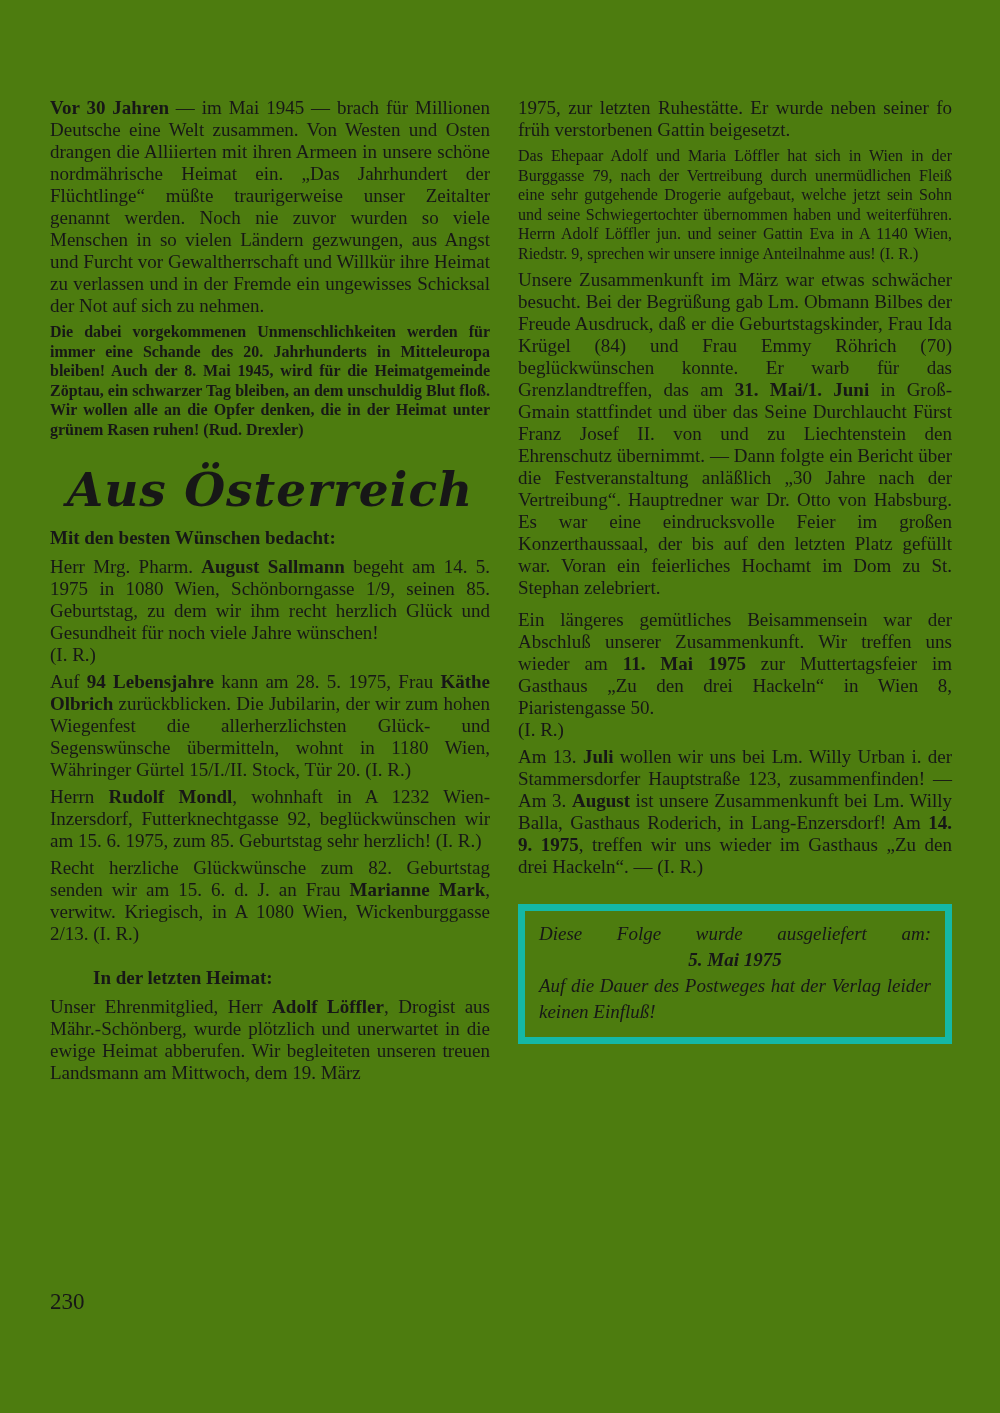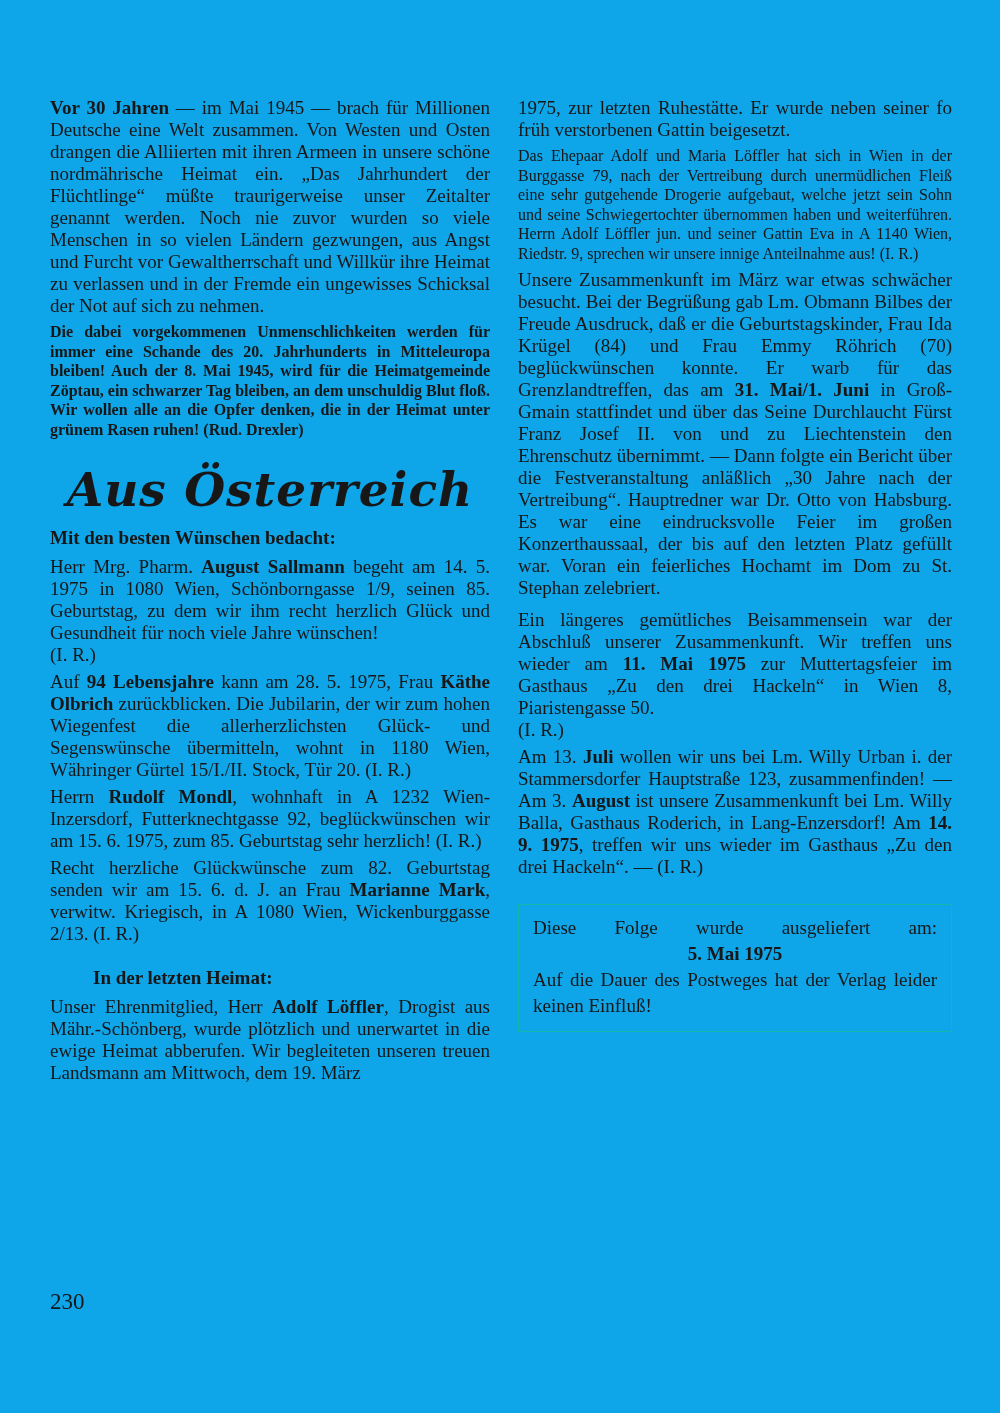--- a/index.html
+++ b/index.html
@@ -1,21 +1,21 @@
 <!DOCTYPE html>
 <html lang="de"><head>
 <meta charset="utf-8">
 <style>
   html, body { margin: 0; padding: 0; background: #f2f1ee; }
   .page {
     position: relative;
     width: 1000px;
     height: 1413px;
     margin: 0 auto;
-    background: #0ea5e9;
+    background: #4d7c0f;
     color: #171717;
     font-family: "Liberation Serif", "DejaVu Serif", serif;
     overflow: hidden;
   }
   .col { position: absolute; top: 97px; }
   .col-left  { left: 50px;  width: 440px; }
   .col-right { left: 518px; width: 434px; }
 
   .para {
     font-size: 19px;
@@ -40,25 +40,26 @@
     font-family: "DejaVu Serif", serif;
     font-style: italic;
     font-weight: bold;
     font-size: 47px;
     line-height: 46px;
     text-align: center;
     letter-spacing: 1px;
     margin: 28px 0 14px 0;
   }
   .notice-box {
-    border: 1px solid #14b8a6;
+    border: 7px solid #14b8a6;
     padding: 10px 14px 12px 14px;
     margin-top: 26px;
     font-size: 19px;
     line-height: 26px;
+    font-style: italic;
   }
   .box-line.center { text-align: center; }
   .box-line.spread { text-align: justify; text-align-last: justify; }
   .box-line.justify { text-align: justify; }
   .page-number {
     position: absolute;
     left: 50px;
     top: 1289px;
     font-size: 23px;
   }

